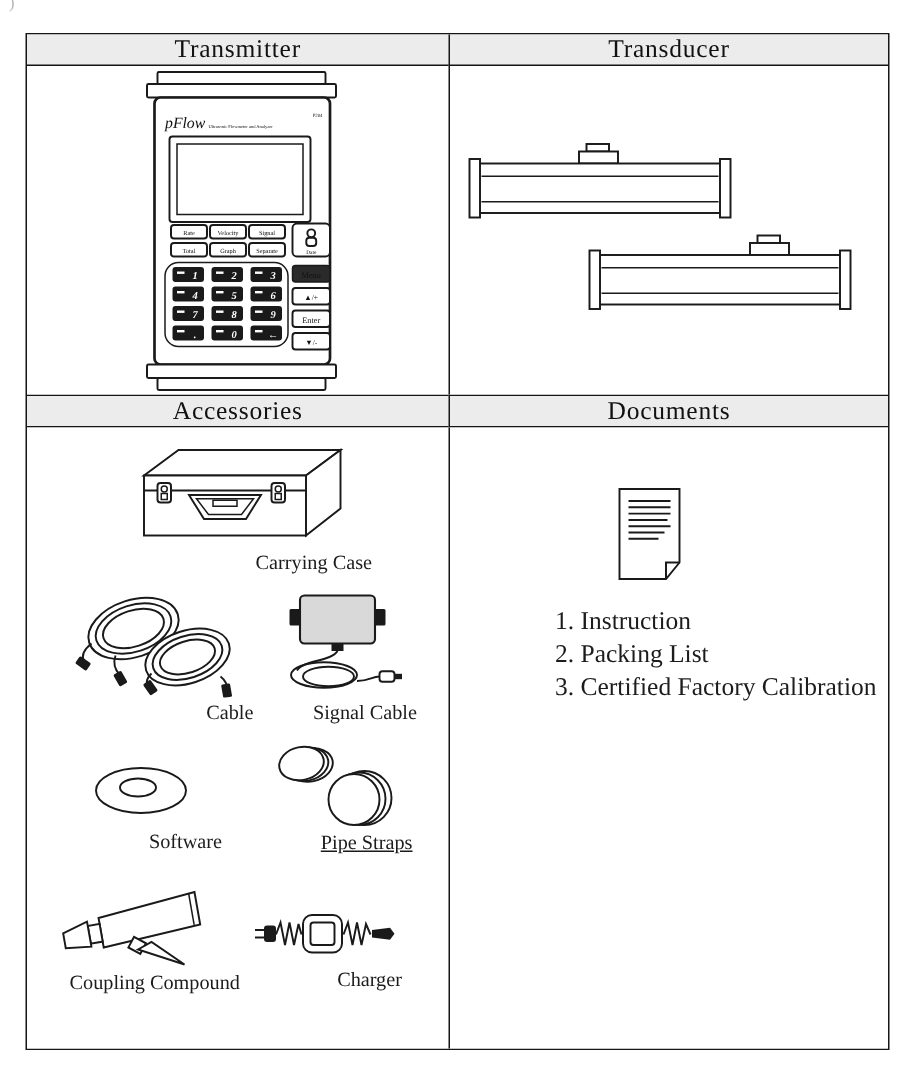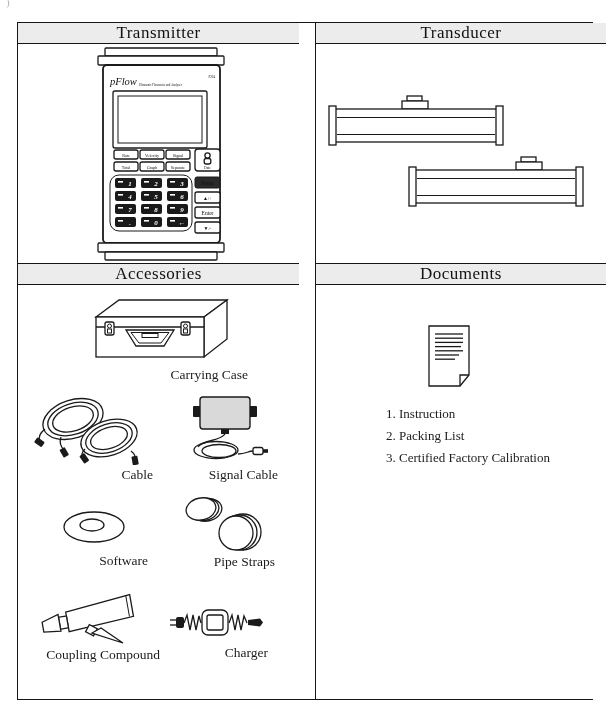--- a/index.html
+++ b/index.html
@@ -8,32 +8,32 @@
     font-family:"Liberation Serif", serif;color:#1a1a1a;overflow:hidden;
   }
   .artifact{position:absolute;left:6px;top:-4px;font-size:11px;color:#b5b5b5;}
   .pack-table{
     position:absolute;left:17px;top:22px;width:574px;height:676px;
     border:1.5px solid #151515;display:grid;
     grid-template-columns:281px 1fr;
     grid-template-rows:21px 219px 22px 1fr;
     background:#fff;
   }
-  .cR{border-left:1.5px solid #151515;margin-left:16px;}
+  .cR{border-left:1.5px solid #151515;}
   .hdr{
     background:#ececec;border-bottom:1.5px solid #151515;
     display:flex;align-items:center;justify-content:center;
     font-size:17px;letter-spacing:0.5px;color:#111;
   }
   .hdr2{border-top:1.5px solid #151515;}
   .content{position:relative;background:#fff;}
   .acc-item{position:absolute;text-align:right;}
   .acc-item svg{display:block;margin:0 auto;}
   .lbl{font-size:13.5px;color:#1c1c1c;margin-top:2px;white-space:nowrap;}
-  .doc-list{position:absolute;left:70px;top:118px;font-size:13px;line-height:22px;color:#1c1c1c;}
+  .doc-list{position:absolute;left:70px;top:118px;font-size:17px;line-height:22px;color:#1c1c1c;}
   
   .s{stroke:#1a1a1a;fill:none;stroke-width:1.3px;}
   .sw{stroke:#1a1a1a;fill:#ffffff;stroke-width:1.3px;}
   .sf{fill:#1a1a1a;stroke:none;}
   .gray{stroke:#1a1a1a;fill:#d9d9d9;stroke-width:1.4px;}
   .thin{stroke-width:1px;}
   .thick{stroke-width:1.8px;}
   text{font-family:"Liberation Serif", serif;fill:#111;}
   .keytxt{fill:#ffffff;font-weight:bold;font-style:italic;}
 </style>
@@ -194,21 +194,21 @@
         <rect class="sw" x="100" y="29" width="9" height="13" rx="2"></rect>
         <circle class="s thin" cx="104.5" cy="33" r="2"></circle>
         <rect class="s thin" x="102.5" y="36" width="4" height="4"></rect>
         <polygon class="sw" points="45,37 93,37 83,53 55,53"></polygon>
         <polygon class="s thin" points="50,39.5 88,39.5 80,50 58,50"></polygon>
         <rect class="s thin" x="61" y="40.5" width="16" height="4"></rect>
       </svg>
       <div class="lbl">Carrying Case</div>
     </div>
 
-    <div class="acc-item" style="left:10px;top:108px;width:125px;">
+    <div class="acc-item" style="left:26px;top:108px;width:125px;">
       <svg width="120" height="72" viewBox="0 0 120 72">
         <g transform="rotate(-18 42 26)">
           <ellipse class="s" cx="42" cy="26" rx="31" ry="19"></ellipse>
           <ellipse class="s" cx="42" cy="26" rx="26" ry="15.5"></ellipse>
           <ellipse class="s" cx="42" cy="26" rx="21" ry="12"></ellipse>
         </g>
         <path class="s" d="M14,36 C9,40 7,44 9,48"></path>
         <rect class="sf" x="4" y="46" width="9" height="6" rx="1" transform="rotate(35 8 49)"></rect>
         <path class="s" d="M30,44 C28,50 30,54 33,57"></path>
         <rect class="sf" x="29" y="56" width="9" height="6" rx="1" transform="rotate(60 33 59)"></rect>
@@ -242,21 +242,21 @@
     </div>
 
     <div class="acc-item" style="left:25px;top:218px;width:105px;">
       <svg width="100" height="48" viewBox="0 0 100 48">
         <ellipse class="sw" cx="48" cy="24" rx="30" ry="15" stroke-width="1.5"></ellipse>
         <ellipse class="s" cx="46" cy="22" rx="12" ry="6"></ellipse>
       </svg>
       <div class="lbl">Software</div>
     </div>
 
-    <div class="acc-item" style="left:152px;top:205px;width:105px;">
+    <div class="acc-item" style="left:152px;top:205px;width:105px;text-decoration:underline;">
       <svg width="100" height="62" viewBox="0 0 100 62">
         <ellipse class="s" cx="34" cy="20" rx="15" ry="11" transform="rotate(-12 34 20)"></ellipse>
         <ellipse class="s" cx="31" cy="19.5" rx="15" ry="11" transform="rotate(-12 31 19.5)"></ellipse>
         <ellipse class="sw" cx="28" cy="19" rx="15" ry="11" transform="rotate(-12 28 19)"></ellipse>
         <circle class="s" cx="70" cy="42" r="18"></circle>
         <circle class="s" cx="66.5" cy="42.5" r="17.5"></circle>
         <circle class="sw" cx="63" cy="43" r="17"></circle>
       </svg>
       <div class="lbl">Pipe Straps</div>
     </div>

